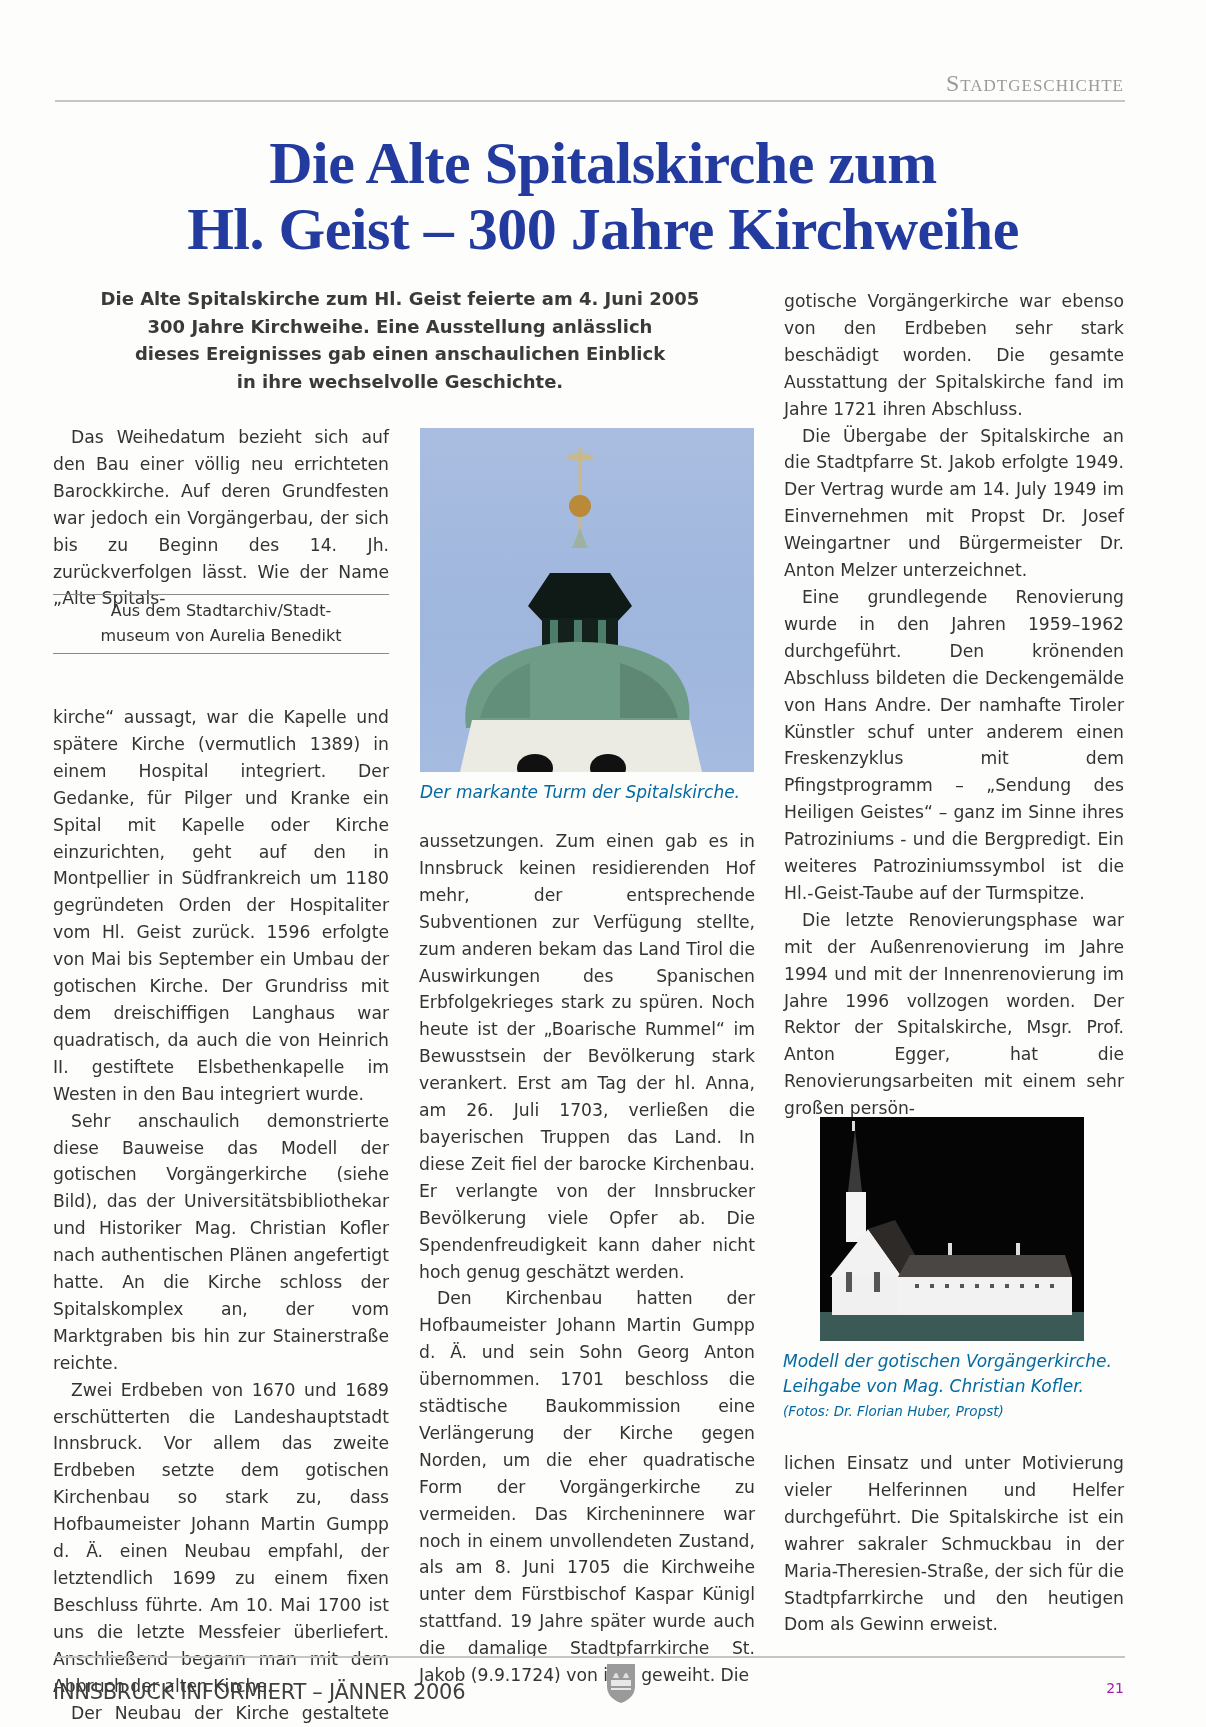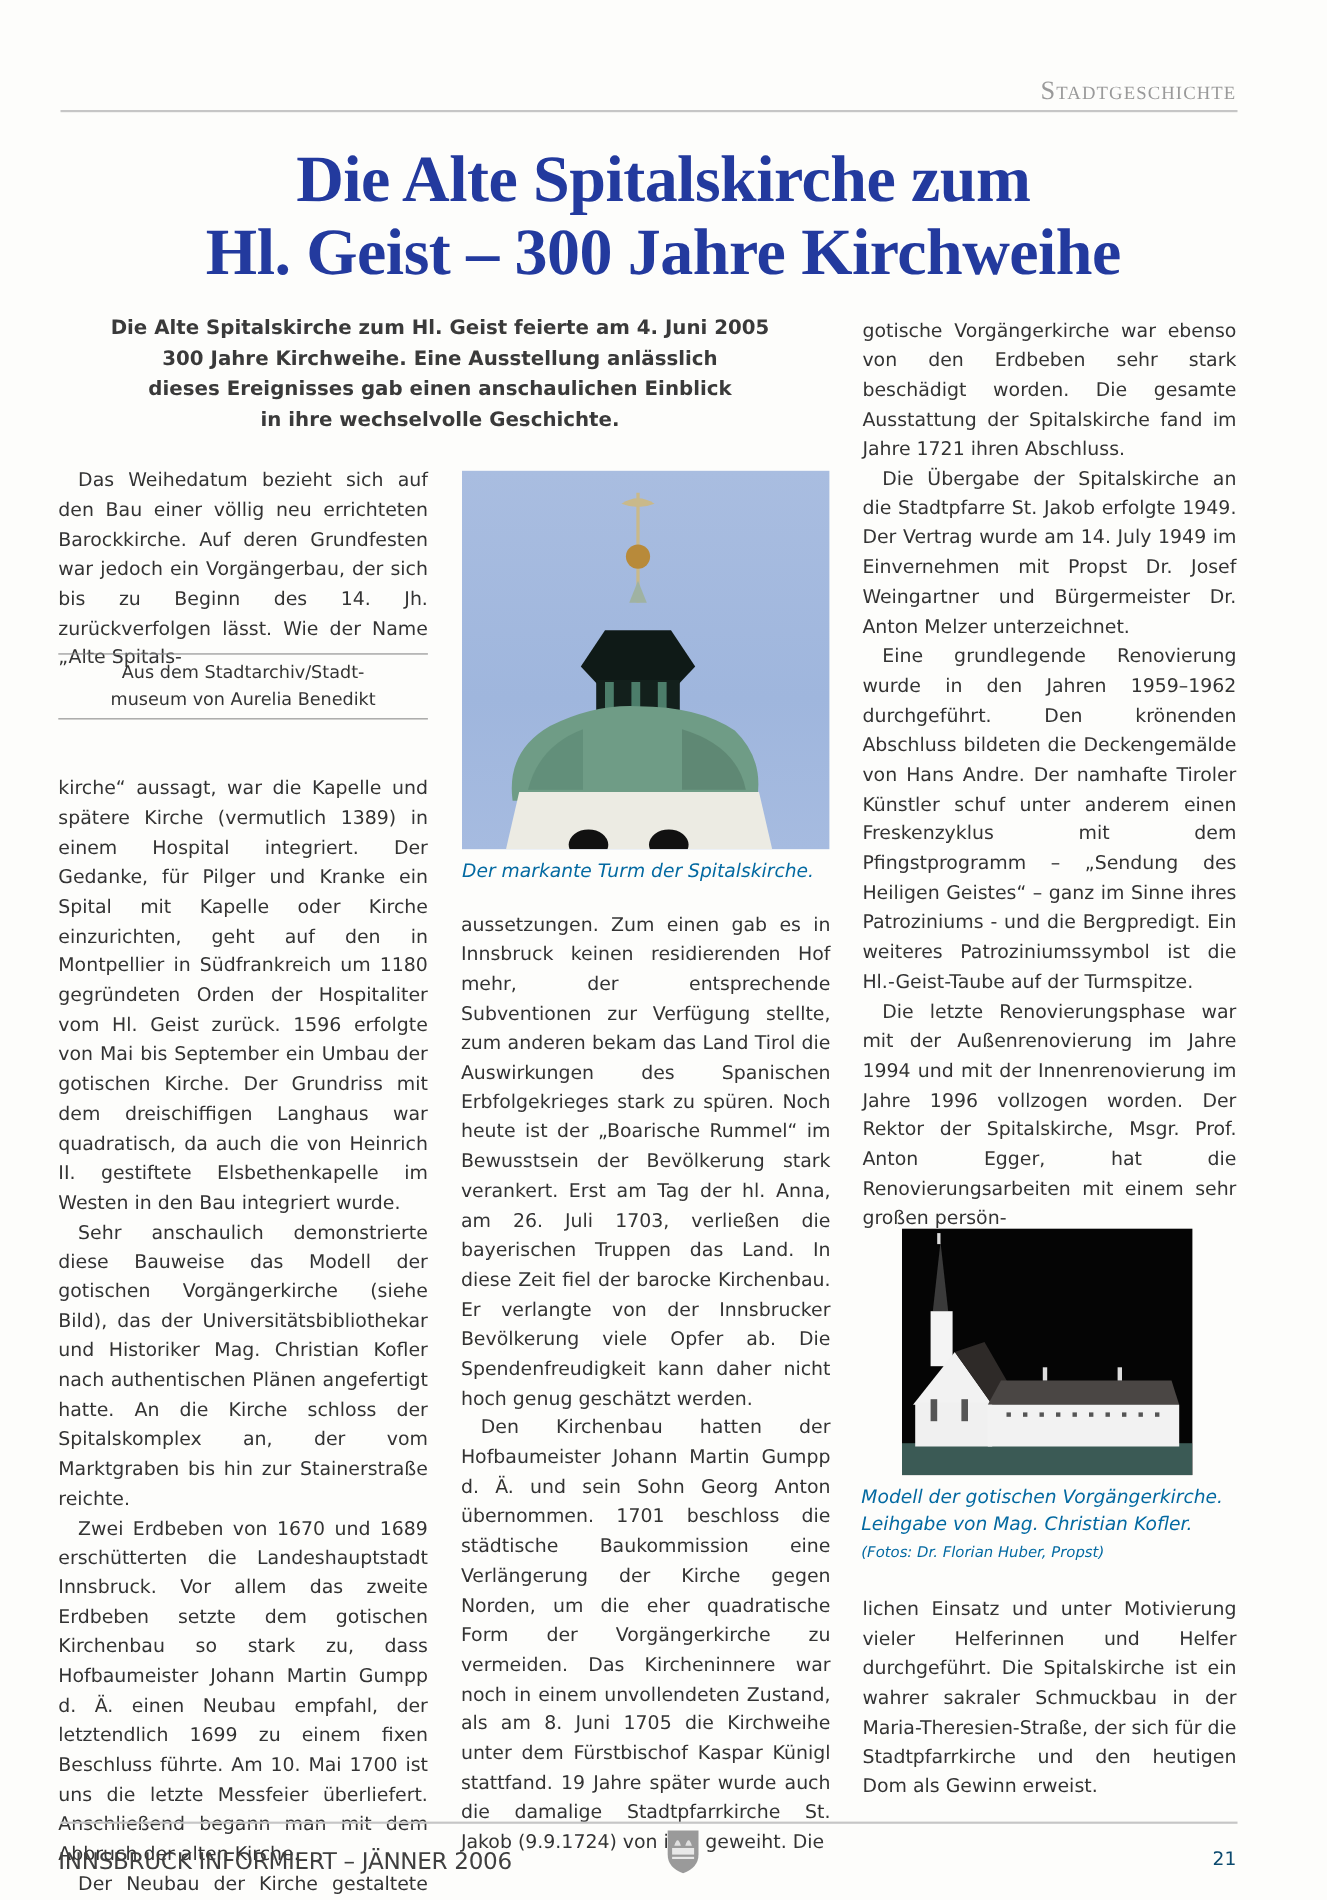--- a/index.html
+++ b/index.html
@@ -62,21 +62,21 @@
     position: absolute; left: 820px; top: 1117px; width: 264px; height: 224px;
     background: #050505; overflow: hidden;
   }
   .caption2 { left: 783px; top: 1349px; width: 345px; }
   .caption2 .credit { display: block; font-size: 13.5px; line-height: 24px; }
 
   .footer-title {
     position: absolute; left: 53px; top: 1680px;
     font-size: 21px; color: #404040; letter-spacing: -0.3px;
   }
-  .footer-page { position: absolute; right: 82px; top: 1680px; font-size: 17px; color: #0c4a6e; }
+  .footer-page { position: absolute; right: 82px; top: 1680px; font-size: 14px; color: #a21caf; }
   .crest { position: absolute; left: 605px; top: 1662px; width: 32px; height: 42px; }
 </style>
 </head>
 <body>
 
 <div class="section-label">Stadtgeschichte</div>
 <div class="rule top"></div>
 
 <h1 class="headline">
   <span>Die Alte Spitalskirche zum</span>

